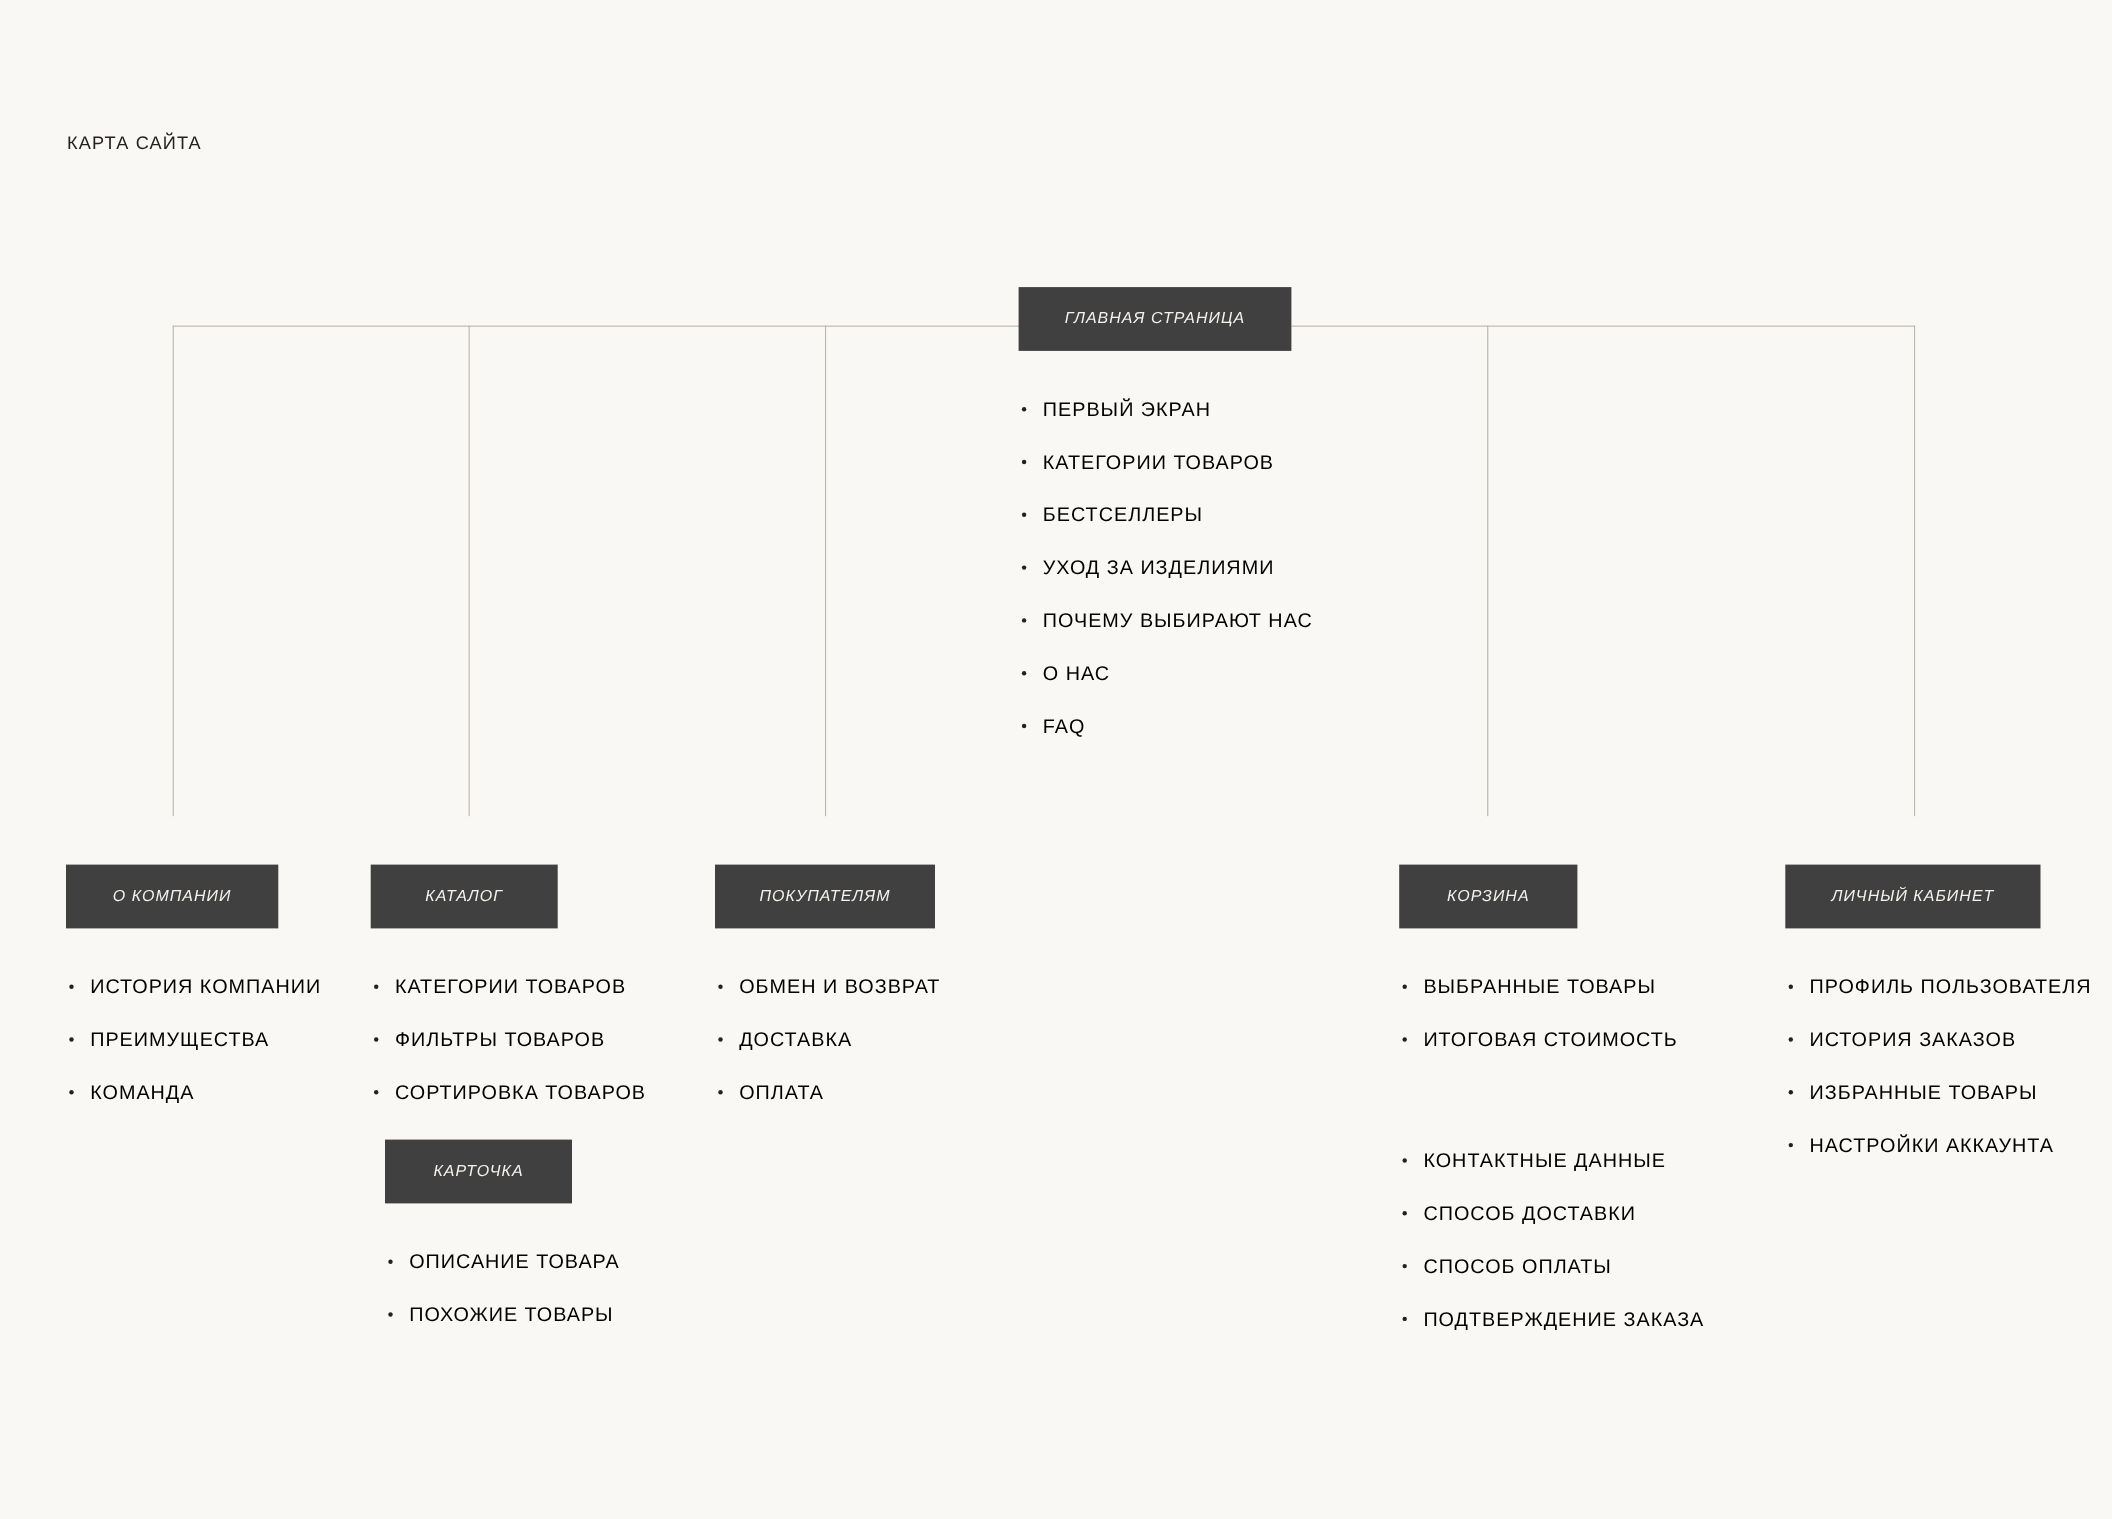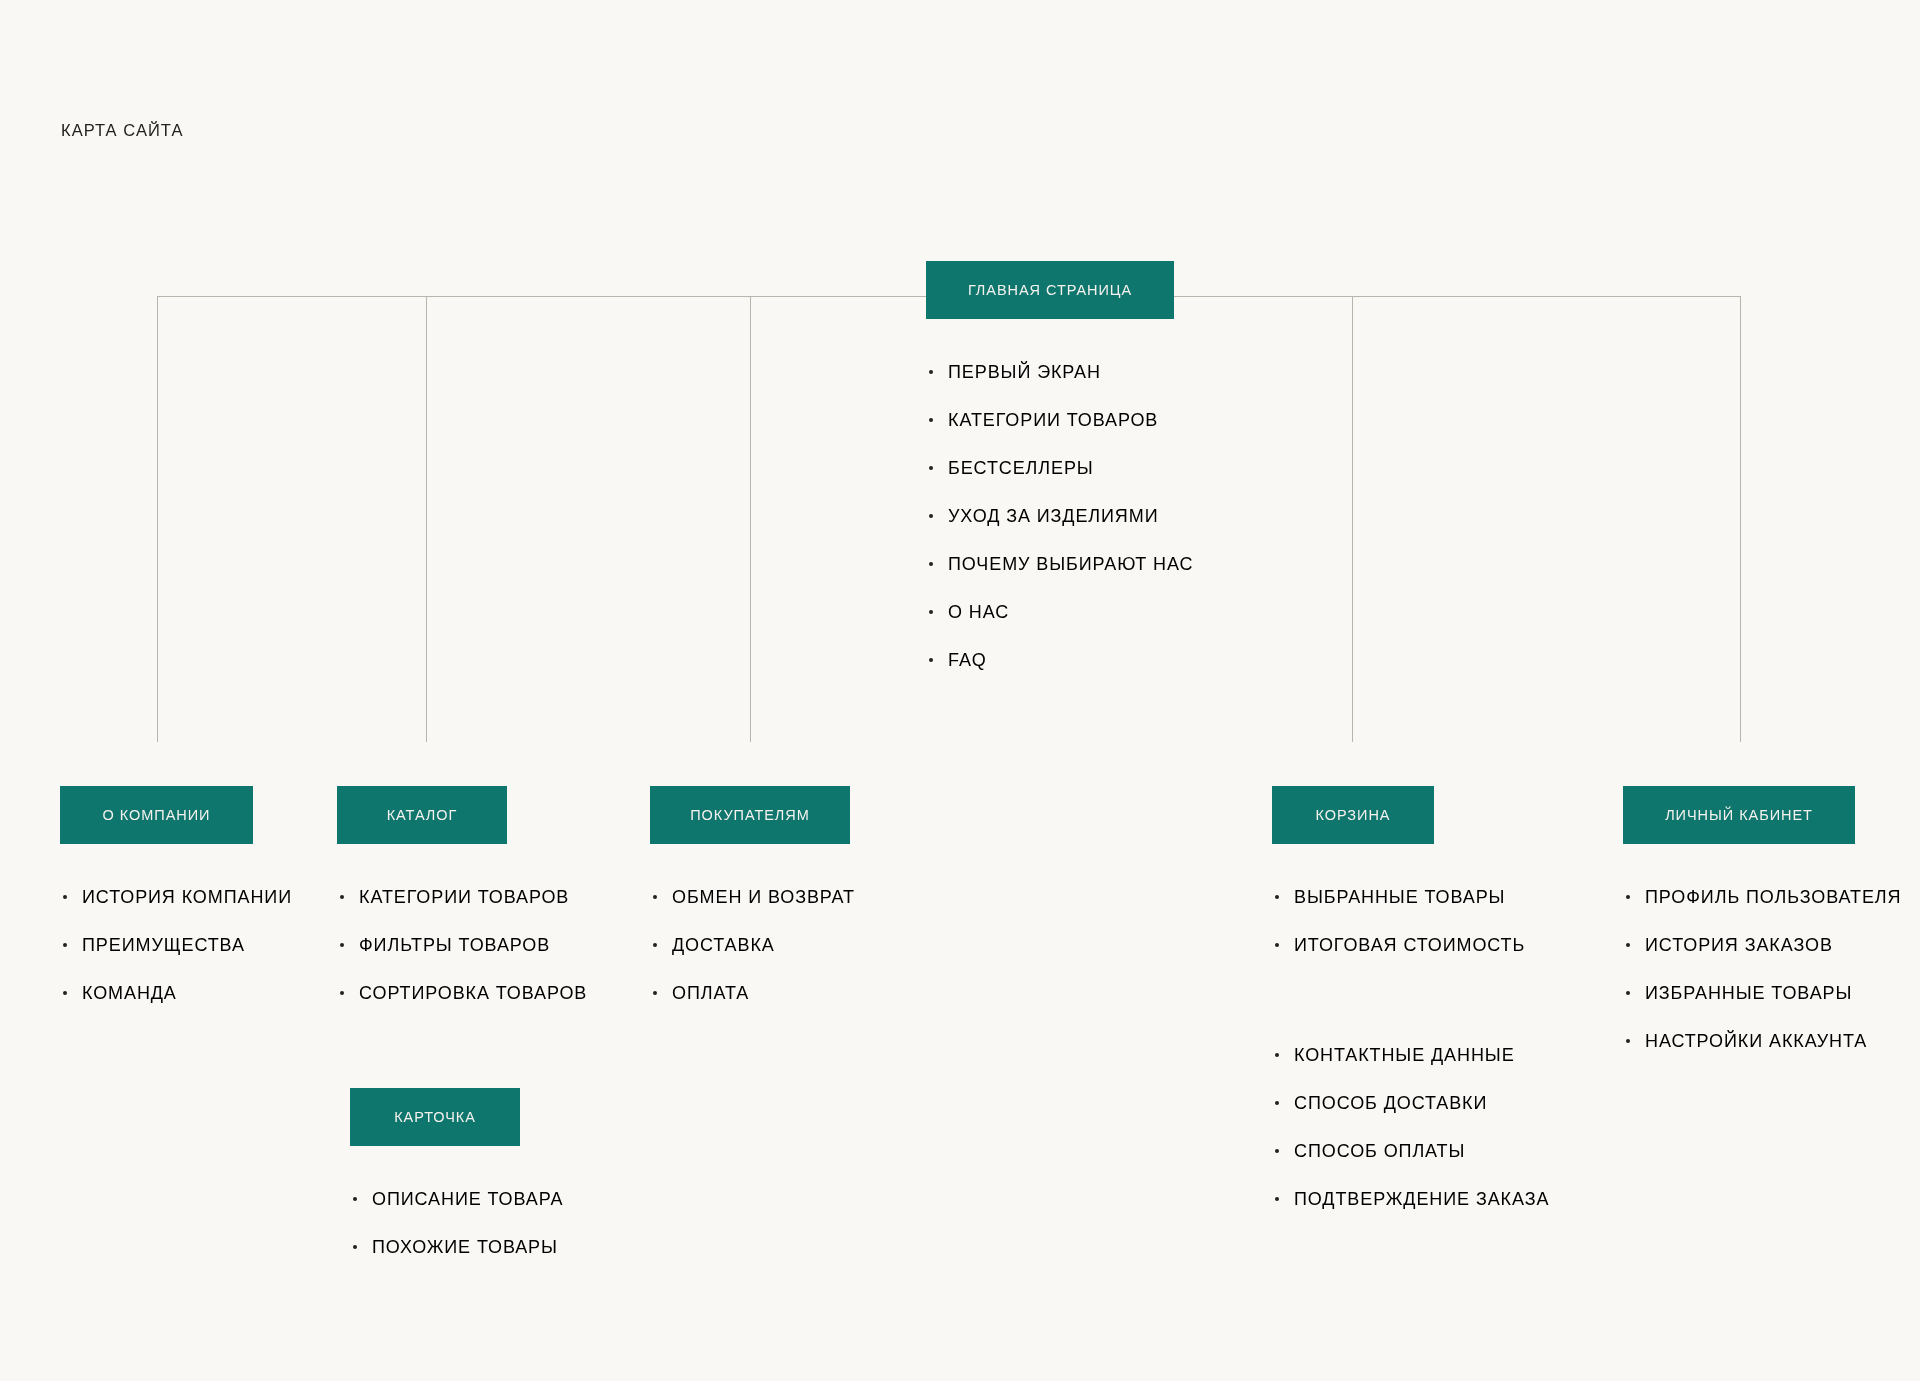--- a/index.html
+++ b/index.html
@@ -46,30 +46,31 @@
     position: absolute;
     width: 1px;
     background: #b9b5ad;
   }
 
   
   .node {
     position: absolute;
   }
   .node-box {
-    background: #0f766e;
+    background: #404040;
     color: #f5f2ee;
     display: flex;
     align-items: center;
     justify-content: center;
     font-size: 14.5px;
     letter-spacing: 0.95px;
     font-weight: 400;
     white-space: nowrap;
     padding: 0 14px;
+    font-style: italic;
   }
   .node-box.root {
     height: 58px;
   }
   .node-box.branch {
     height: 58px;
     margin-top: 44px;
   }
 
   
@@ -177,21 +178,21 @@
     <div class="node-box branch">ЛИЧНЫЙ КАБИНЕТ</div>
     <div class="list-gap"></div>
     <ul class="node-list">
       <li><span class="bullet"></span><span>ПРОФИЛЬ ПОЛЬЗОВАТЕЛЯ</span></li>
       <li><span class="bullet"></span><span>ИСТОРИЯ ЗАКАЗОВ</span></li>
       <li><span class="bullet"></span><span>ИЗБРАННЫЕ ТОВАРЫ</span></li>
       <li><span class="bullet"></span><span>НАСТРОЙКИ АККАУНТА</span></li>
     </ul>
   </div>
 
-  <div class="node" style="left:350px; top:1044px; width:170px;">
+  <div class="node" style="left:350px; top:992px; width:170px;">
     <div class="node-box branch">КАРТОЧКА</div>
     <div class="list-gap"></div>
     <ul class="node-list">
       <li><span class="bullet"></span><span>ОПИСАНИЕ ТОВАРА</span></li>
       <li><span class="bullet"></span><span>ПОХОЖИЕ ТОВАРЫ</span></li>
     </ul>
   </div>
 
   <div class="node" style="left:1272px; top:1002px; width:262px;">
     <div class="list-gap"></div>

